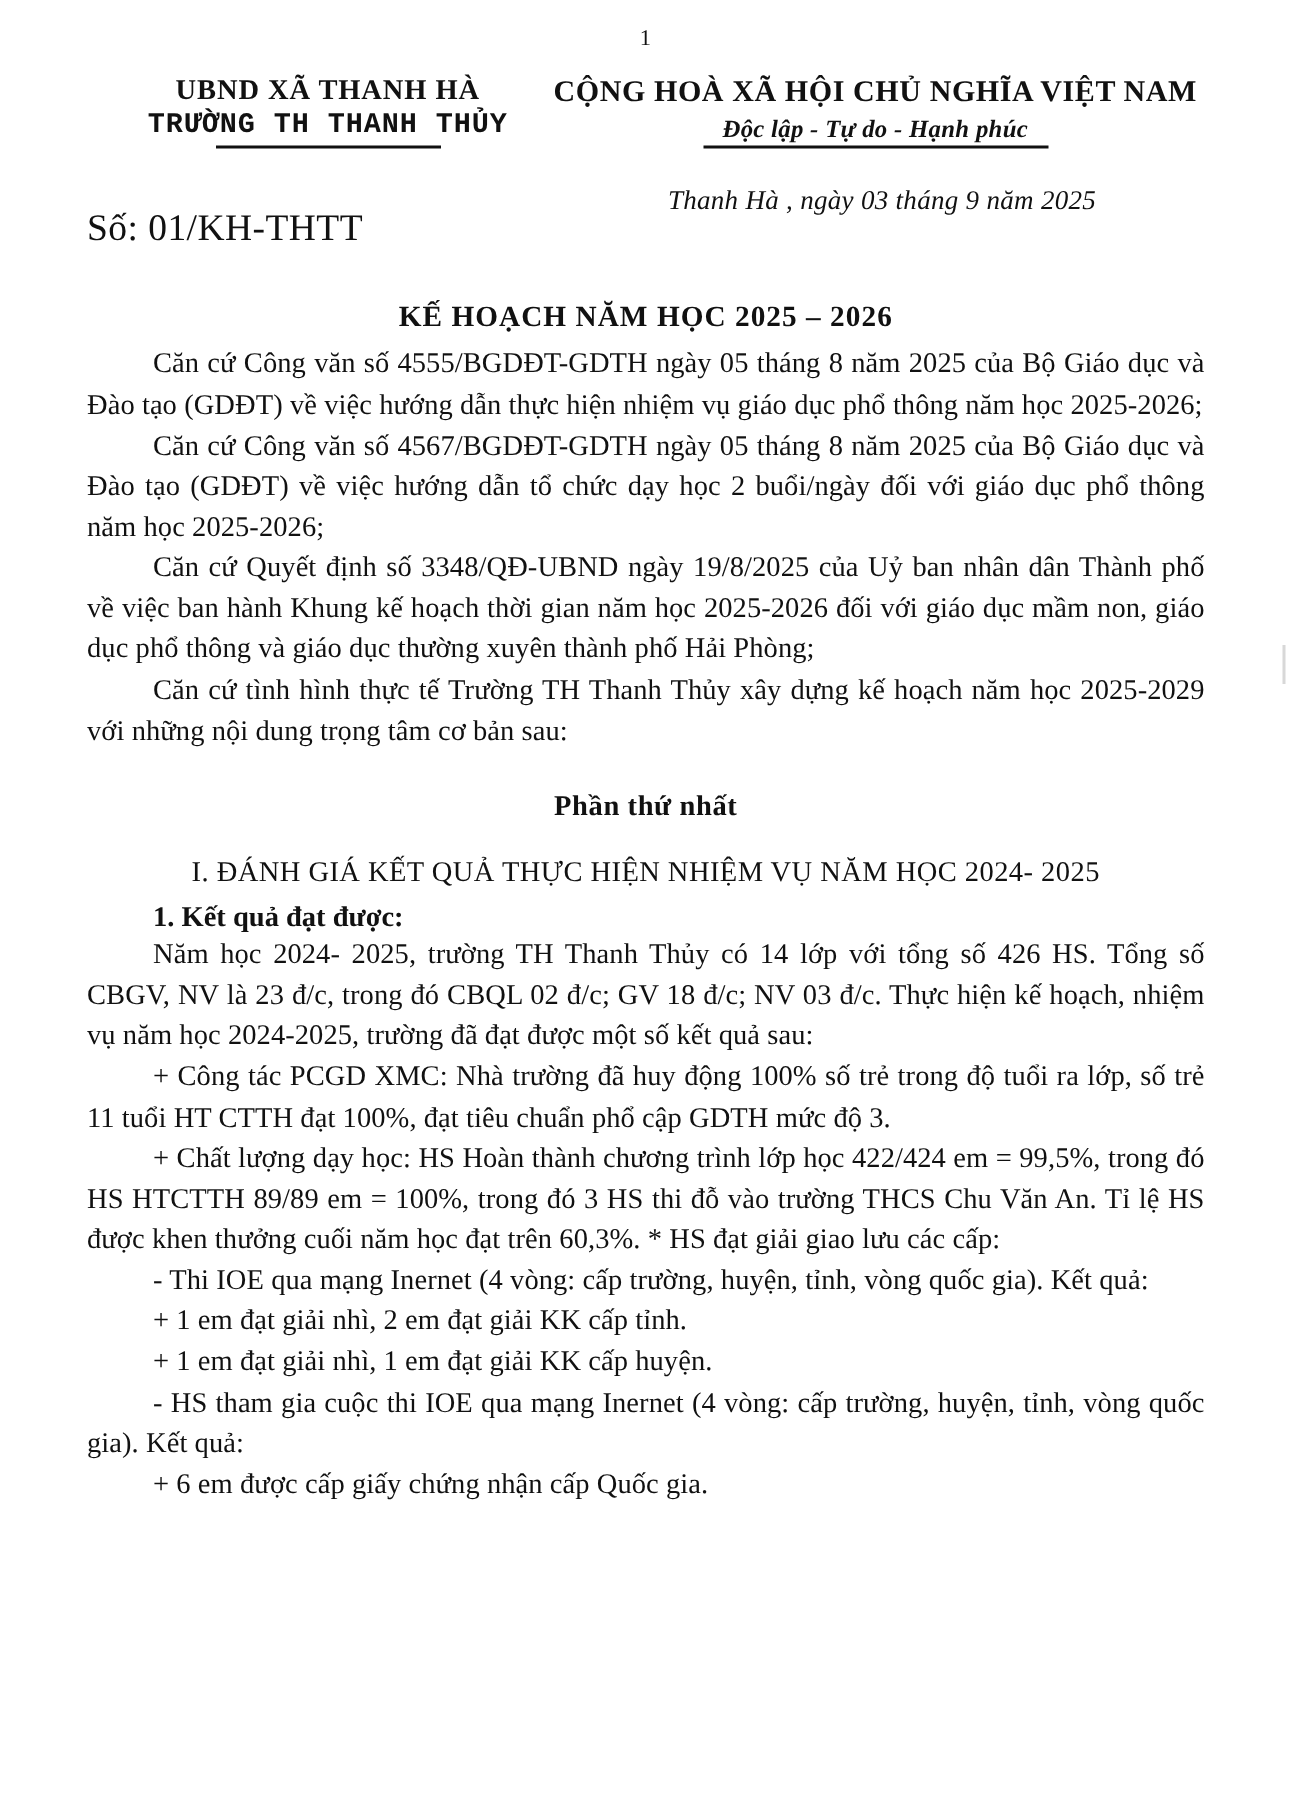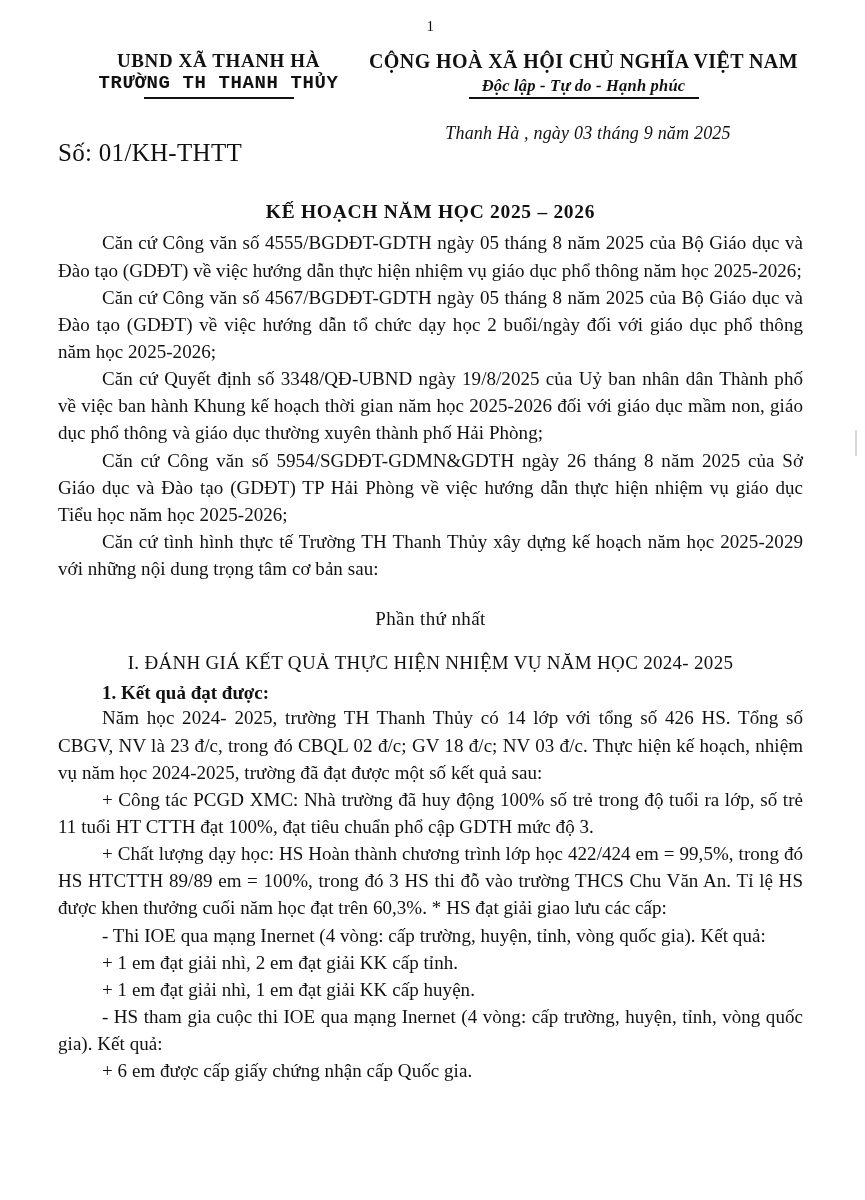--- a/index.html
+++ b/index.html
@@ -123,21 +123,21 @@
     text-align: justify;
     text-justify: inter-word;
     letter-spacing: 0.05px;
   }
   .body-text p.indent {
     text-indent: 44px;
   }
 
   .center-bold {
     text-align: center;
-    font-weight: normal;
+    font-weight: bold;
     font-size: 19px;
     letter-spacing: 0.4px;
   }
   .part-heading {
     margin-top: 26px;
   }
   .part-heading .l1 {
     font-size: 19px;
   }
   .part-heading .l2 {
@@ -199,21 +199,20 @@
     <div class="doc-number">Số: 01/KH-THTT</div>
     <div class="doc-place-date">Thanh Hà , ngày  03  tháng 9 năm 2025</div>
   </div>
 
   <div class="doc-title">KẾ HOẠCH NĂM HỌC 2025 – 2026</div>
 
   <div class="body-text">
     <p class="indent">Căn cứ Công văn số 4555/BGDĐT-GDTH ngày 05 tháng 8 năm 2025 của Bộ Giáo dục và Đào tạo (GDĐT) về việc hướng dẫn thực hiện nhiệm vụ giáo dục phổ thông năm học 2025-2026;</p>
     <p class="indent">Căn cứ Công văn số 4567/BGDĐT-GDTH ngày 05 tháng 8 năm 2025 của Bộ Giáo dục và Đào tạo (GDĐT) về việc hướng dẫn tổ chức dạy học 2 buổi/ngày đối với giáo dục phổ thông năm học 2025-2026;</p>
     <p class="indent">Căn cứ Quyết định số 3348/QĐ-UBND ngày 19/8/2025 của Uỷ ban nhân dân Thành phố về việc ban hành Khung kế hoạch thời gian năm học 2025-2026 đối với giáo dục mầm non, giáo dục phổ thông và giáo dục thường xuyên thành phố Hải Phòng;</p>
-    <p class="indent">Căn cứ Công văn số 5954/SGDĐT-GDMN&amp;GDTH ngày 26 tháng 8 năm 2025 của Sở Giáo dục và Đào tạo (GDĐT) TP Hải Phòng về việc hướng dẫn thực hiện nhiệm vụ giáo dục Tiểu học năm học 2025-2026;</p>
     <p class="indent">Căn cứ tình hình thực tế Trường TH Thanh Thủy xây dựng kế hoạch năm học 2025-2029 với những nội dung trọng tâm cơ bản sau:</p>
 
     <div class="part-heading">
       <div class="center-bold l1">Phần thứ nhất</div>
     </div>
 
     <div class="section-heading">I. ĐÁNH GIÁ KẾT QUẢ THỰC HIỆN NHIỆM VỤ NĂM HỌC 2024- 2025</div>
     <div class="sub-heading">1. Kết quả đạt được:</div>
 
     <p class="indent">Năm học 2024- 2025, trường TH Thanh Thủy có 14 lớp với tổng số 426 HS. Tổng số CBGV, NV là 23 đ/c, trong đó CBQL 02 đ/c; GV 18 đ/c; NV 03 đ/c. Thực hiện kế hoạch, nhiệm vụ  năm học 2024-2025, trường đã đạt được một số kết quả sau:</p>

